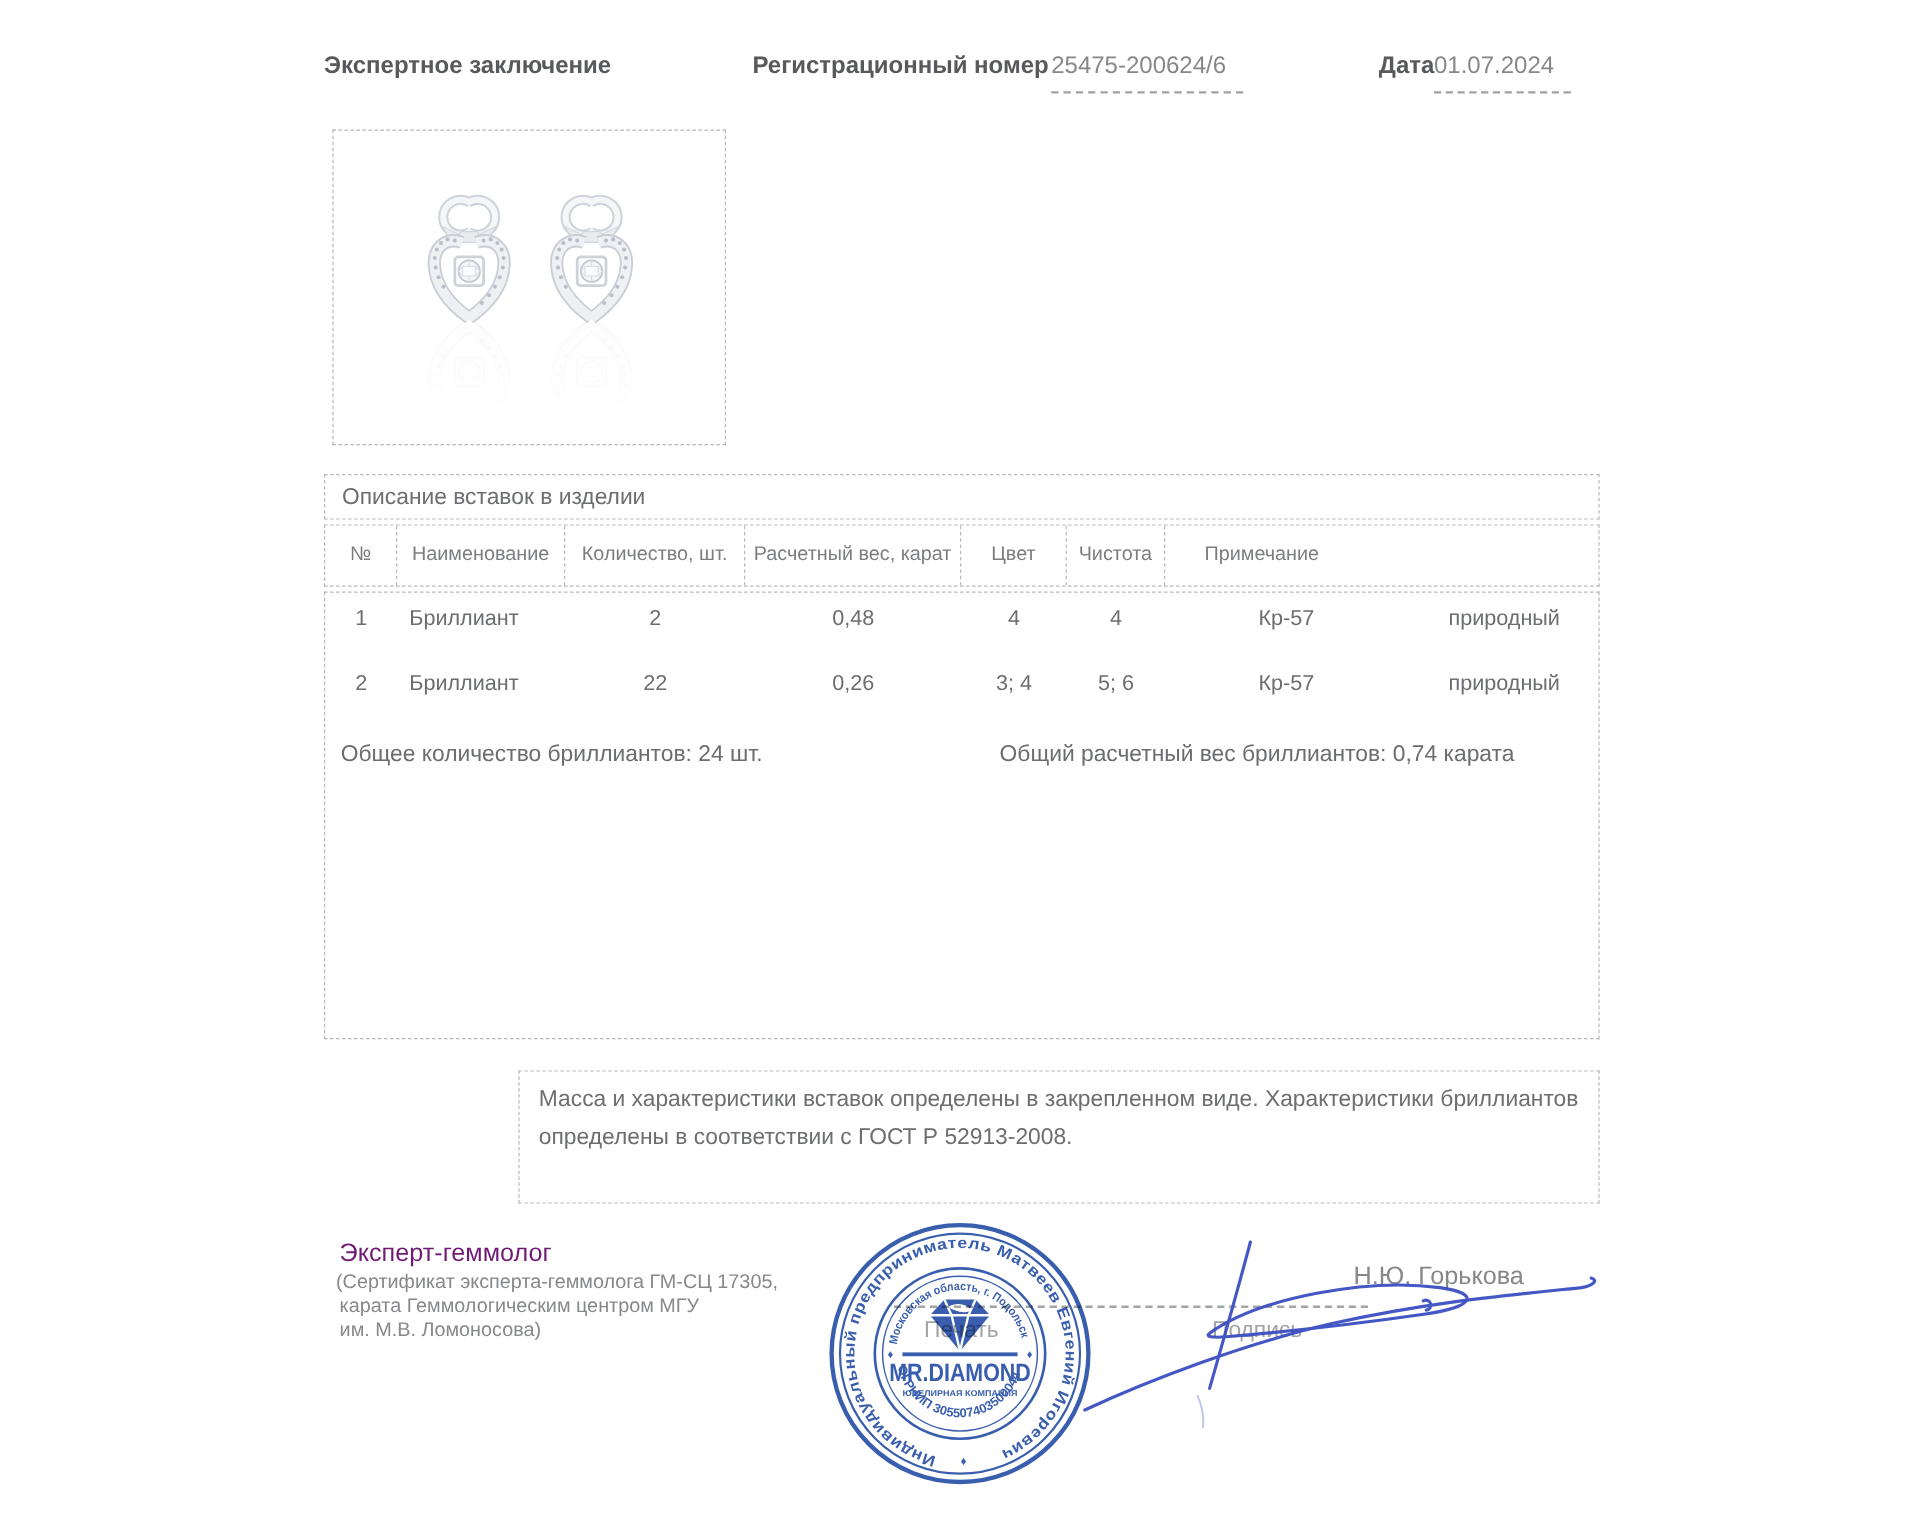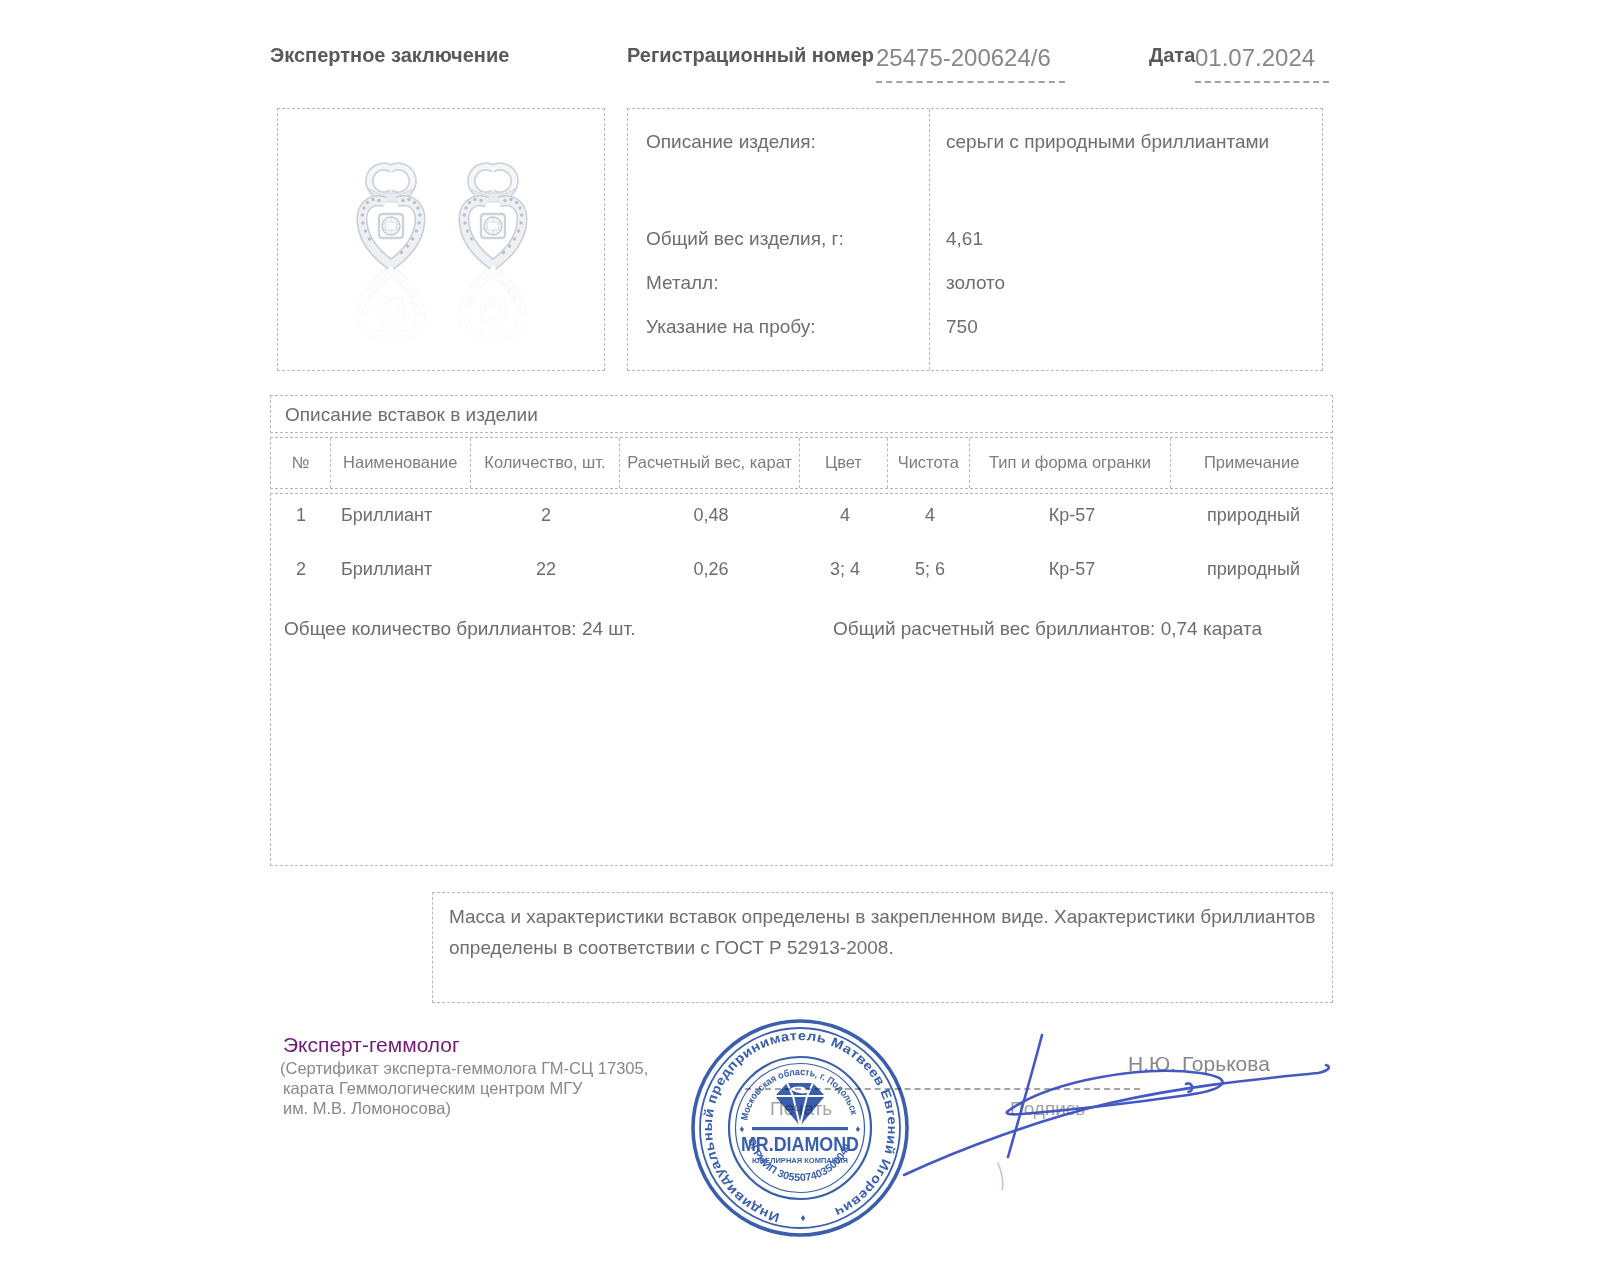--- a/index.html
+++ b/index.html
@@ -1,20 +1,20 @@
 <!DOCTYPE html>
 <html style="--stamp-blue: #2a52a8; --signature-blue: #3a4fc1; --dash-gray: #b7b9bc; --text-dark: #58595b; --text-body: #6c6e71; --text-muted: #85878a;"><head>
 <meta charset="utf-8">
 <style>
   html,body{margin:0;padding:0;background:#ffffff;}
   #page{position:relative;width:1600px;height:1280px;background:#fff;overflow:hidden;
         font-family:"Liberation Sans","DejaVu Sans",sans-serif;}
   .abs{position:absolute;}
   .bold{font-weight:700;color:var(--text-dark,#58595b);font-size:20px;}
-  .hval{font-size:24px;color:var(--text-muted,#85878a);}
+  .hval{font-size:20px;color:var(--text-muted,#85878a);}
   .dash-underline{display:inline-block;border-bottom:2px dashed #9fa1a4;padding:0 14px 9px 0;}
   .panel{border:1.5px dashed var(--dash-gray,#b7b9bc);box-sizing:border-box;}
   .flabel,.fvalue{font-size:19px;color:var(--text-body,#6c6e71);}
   .section-title{font-size:19px;color:var(--text-body,#6c6e71);line-height:38px;padding-left:14px;}
   .hdr-row{display:flex;border:1.5px dashed var(--dash-gray,#b7b9bc);box-sizing:border-box;}
   .hdr-cell{font-size:16.5px;color:#7b7d80;line-height:49px;text-align:center;box-sizing:border-box;
             overflow:hidden;white-space:nowrap;}
   .hdr-cell:not(:last-child){border-right:1.5px dashed var(--dash-gray,#b7b9bc);}
   .body-row{display:flex;position:absolute;left:0;width:1063px;height:26px;line-height:26px;}
   .body-cell{font-size:18px;color:#6b6d70;text-align:center;box-sizing:border-box;white-space:nowrap;}
@@ -99,44 +99,32 @@
       </defs>
       <g id="pairg">
         <use href="#earring" transform="translate(95,35)"></use>
         <use href="#earring" transform="translate(197,35)"></use>
       </g>
       <use href="#pairg" transform="matrix(1,0,0,-1,0,278)" opacity="0.14"></use>
       <rect x="0" y="146" width="292" height="82" fill="url(#fade)"></rect>
     </svg>
   </div>
 
-  <div class="abs panel" style="left:627px;top:108px;width:696px;height:263px;">
-    <div class="abs" style="left:301px;top:0;height:100%;border-left:1.5px dashed var(--dash-gray,#b7b9bc);"></div>
-    <div class="abs flabel" style="left:18px;top:22px;">Описание изделия:</div>
-    <div class="abs fvalue" style="left:318px;top:22px;">серьги с природными бриллиантами</div>
-    <div class="abs flabel" style="left:18px;top:119px;">Общий вес изделия, г:</div>
-    <div class="abs fvalue" style="left:318px;top:119px;">4,61</div>
-    <div class="abs flabel" style="left:18px;top:163px;">Металл:</div>
-    <div class="abs fvalue" style="left:318px;top:163px;">золото</div>
-    <div class="abs flabel" style="left:18px;top:207px;">Указание на пробу:</div>
-    <div class="abs fvalue" style="left:318px;top:207px;">750</div>
-  </div>
 
   <div class="abs panel" style="left:270px;top:395px;width:1063px;height:38px;">
     <div class="section-title">Описание вставок в изделии</div>
   </div>
 
   <div class="abs hdr-row" style="left:270px;top:437px;width:1063px;height:52px;">
     <div class="hdr-cell c0">№</div>
     <div class="hdr-cell c1">Наименование</div>
     <div class="hdr-cell c2">Количество, шт.</div>
     <div class="hdr-cell c3">Расчетный вес, карат</div>
     <div class="hdr-cell c4">Цвет</div>
     <div class="hdr-cell c5">Чистота</div>
-    <div class="hdr-cell c6">Тип и форма огранки</div>
     <div class="hdr-cell c7">Примечание</div>
   </div>
 
   <div class="abs panel" style="left:270px;top:493px;width:1063px;height:373px;">
     <div class="body-row" style="top:8px;">
       <div class="body-cell c0">1</div>
       <div class="body-cell c1 cell-left">Бриллиант</div>
       <div class="body-cell c2">2</div>
       <div class="body-cell c3">0,48</div>
       <div class="body-cell c4">4</div>

